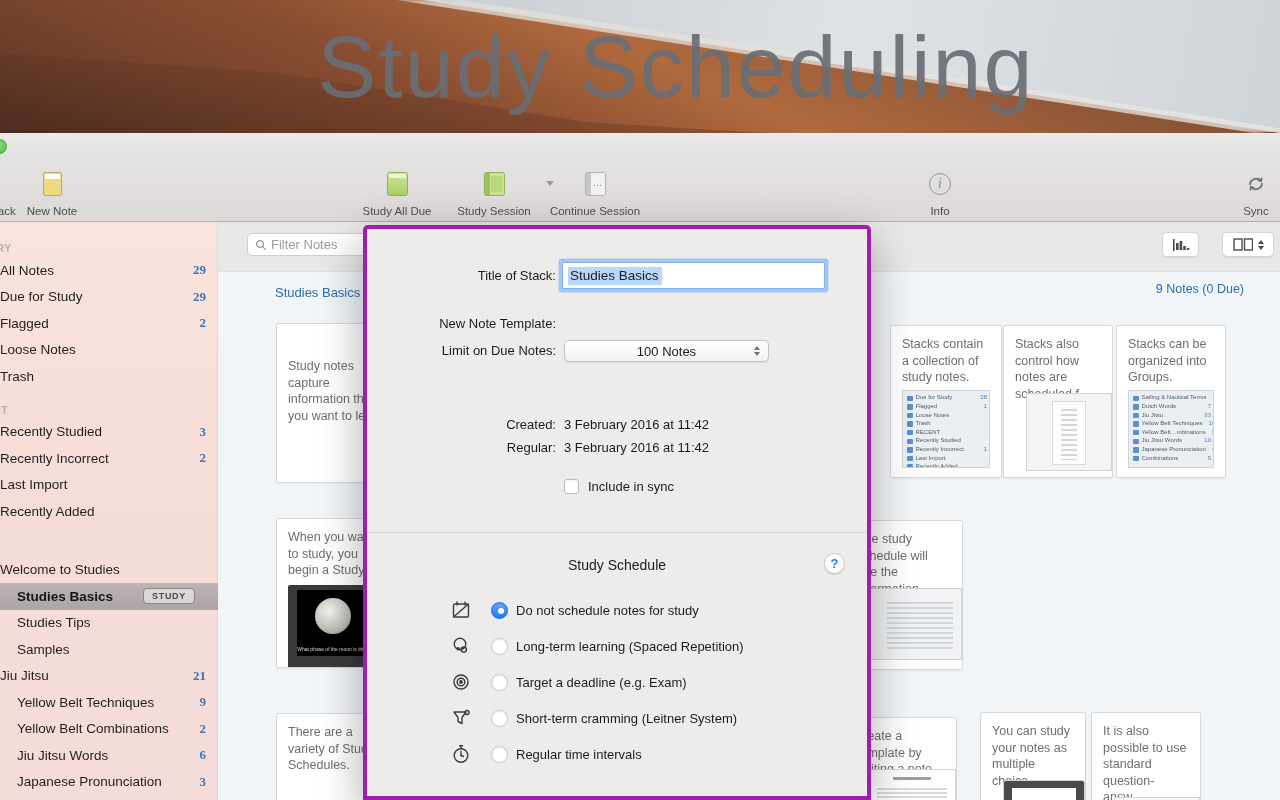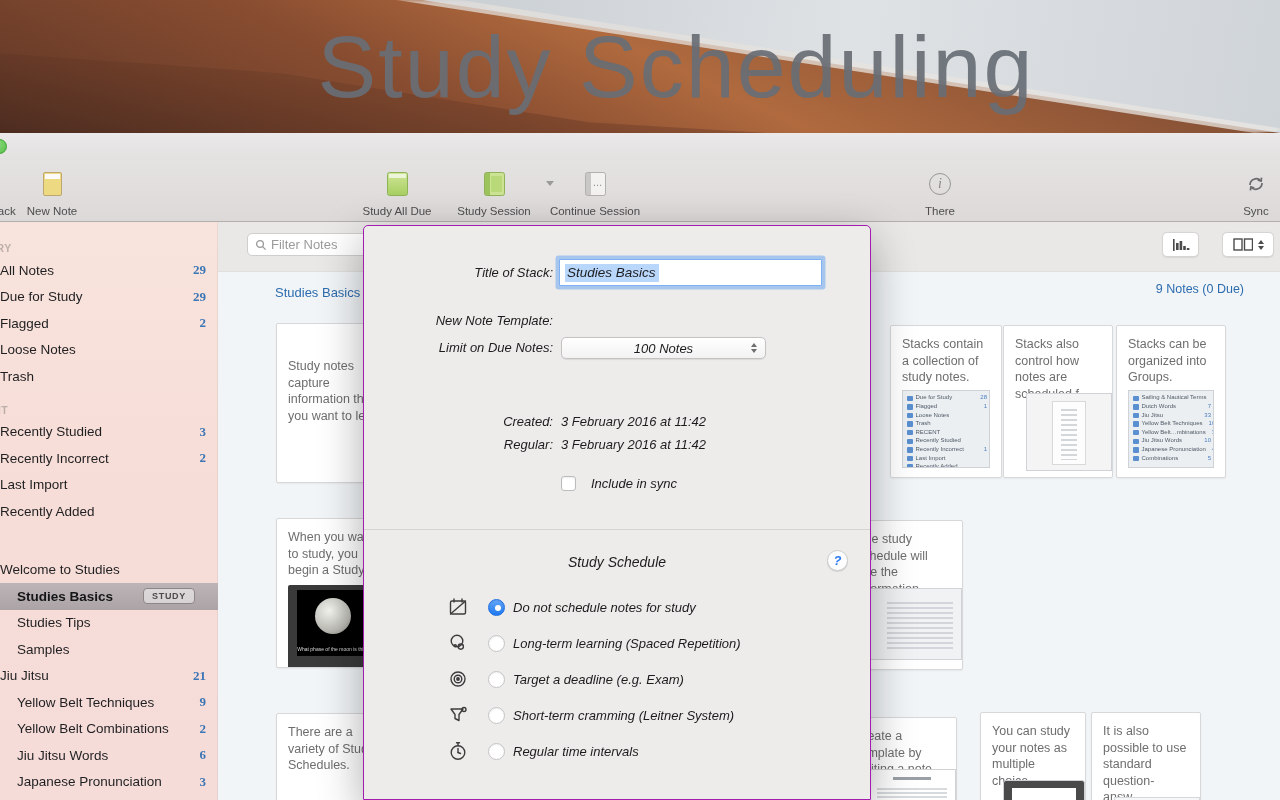--- a/index.html
+++ b/index.html
@@ -125,39 +125,39 @@
   .mini-frame{height:84px;background:#4a4a4a;border-radius:3px;position:relative;}
   .mini-frame::before{content:"";position:absolute;left:8px;right:8px;top:7px;bottom:7px;background:#fff;}
   .mini-frame::after{content:"";position:absolute;left:28px;right:28px;top:44px;height:2px;background:#8a8a8a;}
   .mini-check{height:84px;background:#f6f7f8;border:1px solid #d5d8da;position:relative;}
   .mini-check::before{content:"";position:absolute;left:7px;top:7px;width:8px;height:8px;background:#7ec24f;border-radius:1px;}
   .mini-check::after{content:"";position:absolute;left:19px;right:6px;top:9px;height:56px;
     background:repeating-linear-gradient(#0000 0 3px,#d4d7da 3px 9px);}
 
   
   .dialog{position:absolute;left:363px;top:92px;width:508px;height:575px;z-index:40;
-    background:#eeecea;border:1px solid #a21caf;border-radius:5px 5px 0 0;
-    box-shadow:0 14px 45px rgba(0,0,0,.33);font-size:13px;color:#1c1c1e;font-style:italic;}
+    background:#eeecea;border:4px solid #a21caf;border-radius:5px 5px 0 0;
+    box-shadow:0 14px 45px rgba(0,0,0,.33);font-size:13px;color:#1c1c1e;}
   .dlabel{position:absolute;width:189px;text-align:right;white-space:nowrap;}
   .tfield{position:absolute;left:195px;top:33px;width:263px;height:27px;background:#fff;
     border:1px solid #7fb0f2;border-radius:1px;box-shadow:0 0 0 3.5px rgba(110,168,238,.55);
     display:flex;align-items:center;padding:0 5px;font-size:13.5px;}
   .tfield .sel{background:#b9d7fb;padding:1px 3px 2px 2px;}
   .drows{position:absolute;left:0;top:84px;right:0;}
   .drow{position:relative;height:22px;margin-bottom:5px;}
   .drow .dlab{position:absolute;left:0;top:3px;width:189px;text-align:right;}
   .popup{position:absolute;left:197px;top:0;width:205px;height:22px;
     background:linear-gradient(#ffffff,#f2f2f2);border:1px solid #c4c3c2;border-radius:5px;
     box-shadow:0 .5px 1px rgba(0,0,0,.08);display:flex;align-items:center;justify-content:center;}
   .pchev{position:absolute;right:4px;top:2px;width:14px;height:16px;display:flex;flex-direction:column;
     align-items:center;justify-content:center;gap:2.5px;}
   .pchev i{display:block;width:0;height:0;border-left:3.5px solid transparent;border-right:3.5px solid transparent;}
   .pchev .u{border-bottom:4.5px solid #6e6e6e;} .pchev .d{border-top:4.5px solid #6e6e6e;}
   .dval{position:absolute;left:197px;white-space:nowrap;}
-  .cboxrow{position:absolute;left:197px;top:250px;display:flex;align-items:center;gap:15px;}
+  .cboxrow{position:absolute;left:197px;top:250px;display:flex;align-items:center;gap:9px;}
   .cbox{width:15px;height:15px;background:#fff;border:1px solid #bcbcbc;border-radius:3px;
     box-shadow:inset 0 1px 2px rgba(0,0,0,.07);}
   .divider{position:absolute;left:0;right:0;top:303px;border-top:1px solid #d6d3d1;}
   .dheading{position:absolute;left:0;right:0;top:328px;text-align:center;font-size:14px;color:#1c1c1e;}
   .help{position:absolute;right:22px;top:324px;width:21px;height:21px;border-radius:50%;
     background:#fdfdfd;border:1px solid #cccccc;color:#2a7af2;font-size:13px;font-weight:bold;
     display:flex;align-items:center;justify-content:center;box-shadow:0 1px 1px rgba(0,0,0,.12);}
   .opts{position:absolute;left:0;top:363px;right:0;}
   .opt{position:relative;height:36px;display:flex;align-items:center;}
   .oicon{position:absolute;left:82px;width:24px;height:24px;display:flex;align-items:center;justify-content:center;}
@@ -213,21 +213,21 @@
     <div class="titem" style="left:541px;width:108px;">
       <div class="tic">
           <span class="ic-book ic-gray"></span>
         </div>
       <div class="tlabel">Continue Session</div>
     </div>
     <div class="titem" style="left:910px;width:60px;">
       <div class="tic">
           <span class="ic-info">i</span>
         </div>
-      <div class="tlabel">There</div>
+      <div class="tlabel">Info</div>
     </div>
     <div class="titem" style="left:1226px;width:60px;">
       <div class="tic">
         <svg width="24" height="24" viewBox="0 0 24 24">
           <path d="M6 13 a6.2 6.2 0 0 1 10.8 -4.2" fill="none" stroke="#6b6b6b" stroke-width="1.7"></path>
           <path d="M17.6 5.6 l-.5 3.6 -3.4 -1.2" fill="none" stroke="#6b6b6b" stroke-width="1.7"></path>
           <path d="M18 11 a6.2 6.2 0 0 1 -10.8 4.2" fill="none" stroke="#6b6b6b" stroke-width="1.7"></path>
           <path d="M6.4 18.4 l.5 -3.6 3.4 1.2" fill="none" stroke="#6b6b6b" stroke-width="1.7"></path>
         </svg>
       </div>

